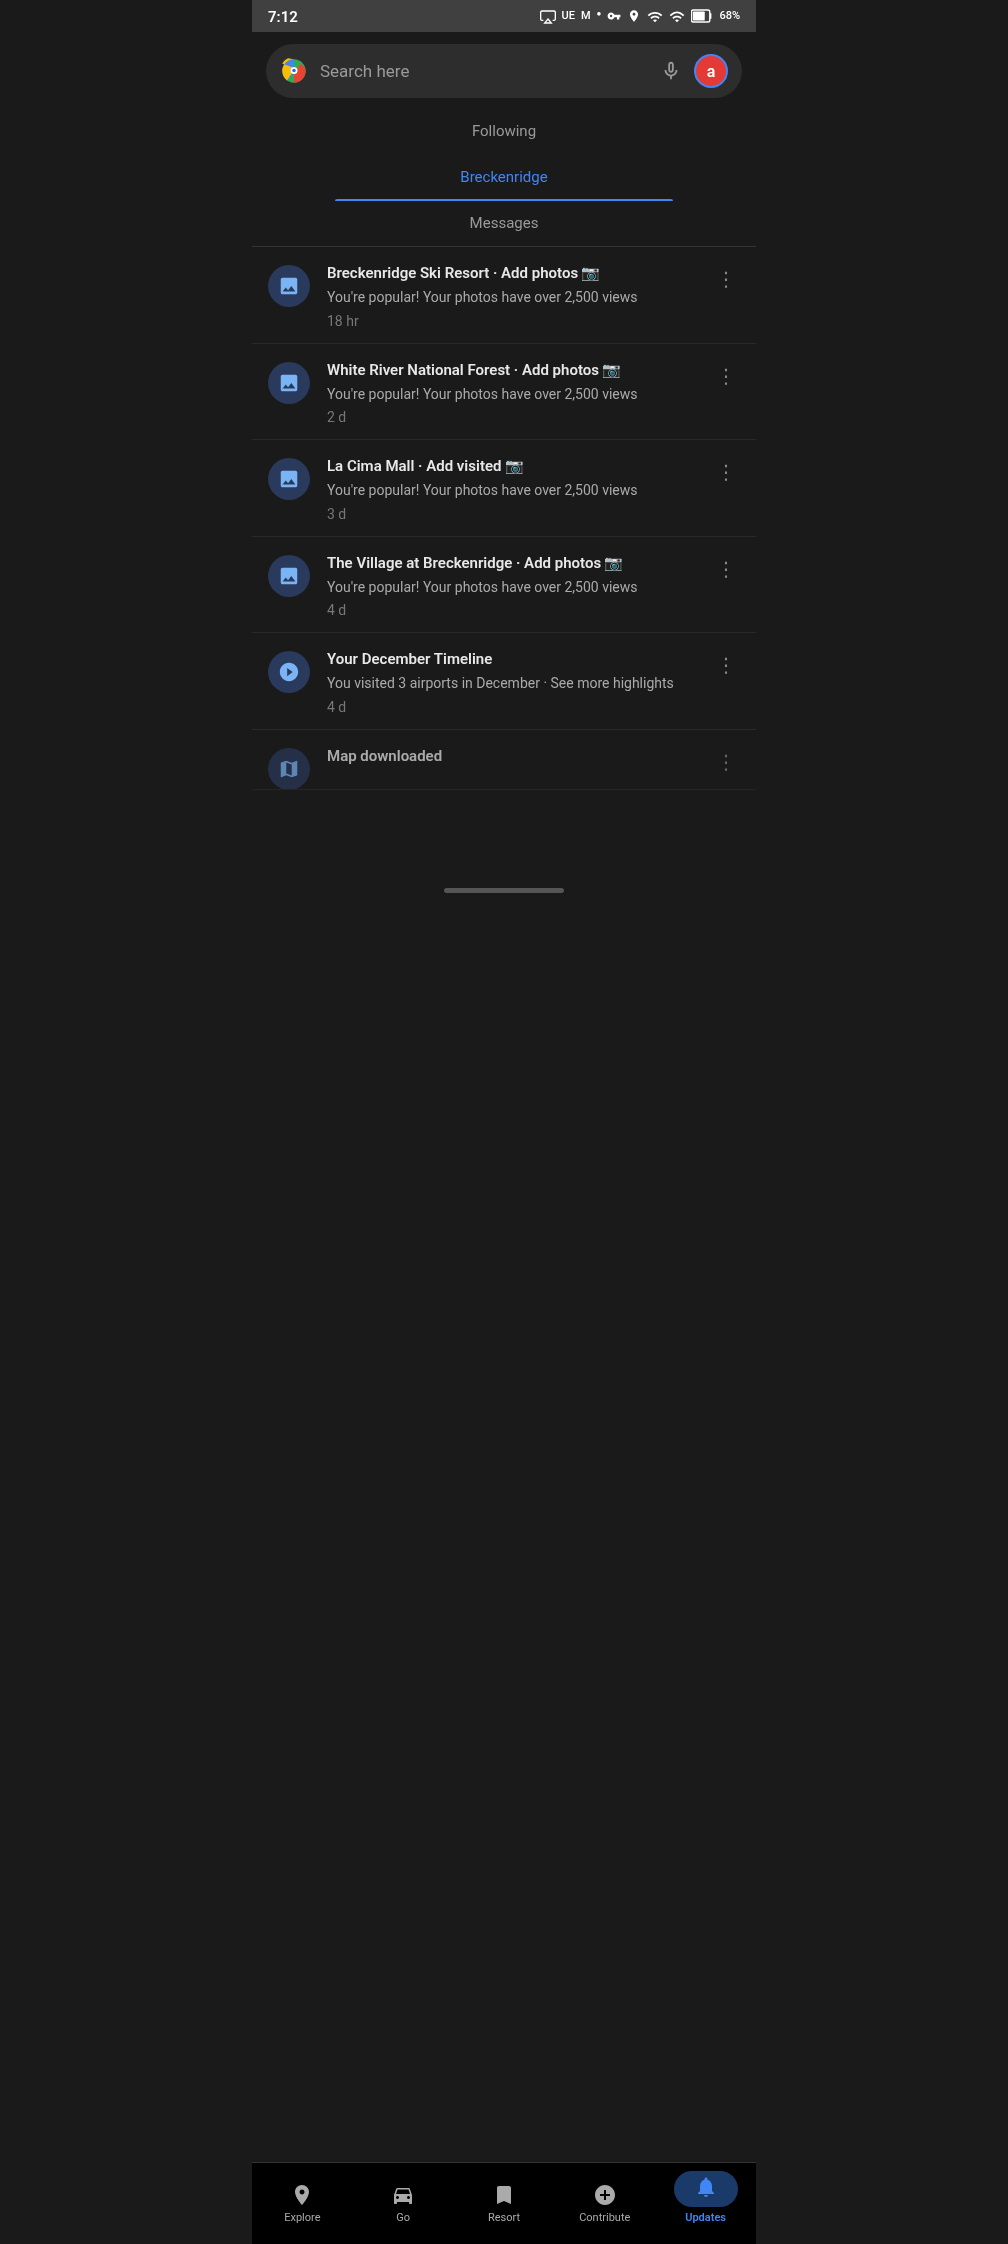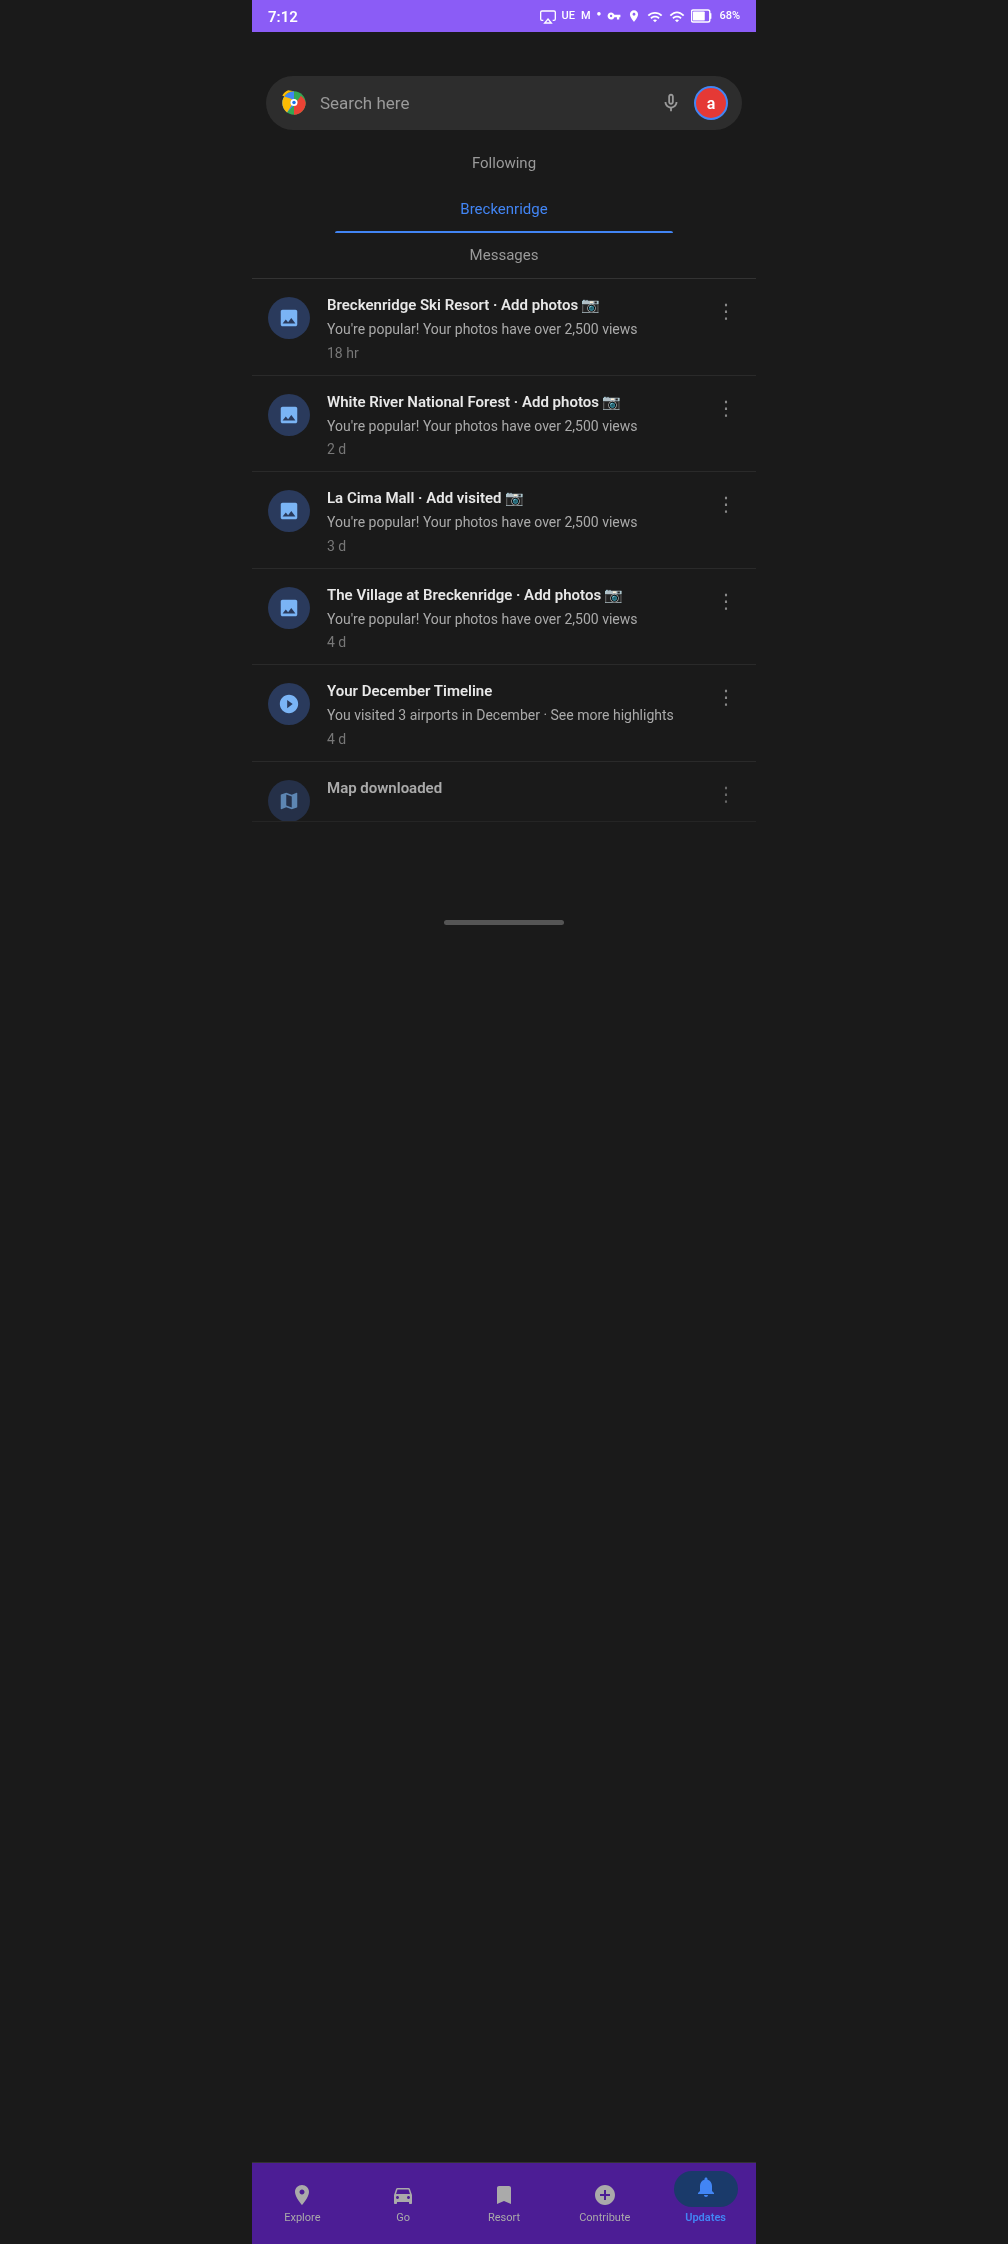--- a/index.html
+++ b/index.html
@@ -14,21 +14,21 @@
       margin: 0 auto;
       overflow-x: hidden;
     }
 
     
     .status-bar {
       display: flex;
       justify-content: space-between;
       align-items: center;
       padding: 8px 16px 6px;
-      background: #8b5cf6;
+      background: #404040;
     }
     .status-time {
       font-size: 15px;
       font-weight: 600;
       color: #fff;
     }
     .status-icons {
       display: flex;
       align-items: flex-start;
       gap: 6px;
@@ -49,21 +49,20 @@
     .search-container {
       padding: 12px 14px 10px;
     }
     .search-bar {
       background: #2d2d2d;
       border-radius: 28px;
       display: flex;
       align-items: center;
       padding: 10px 14px;
       gap: 12px;
-      margin-top: 32px;
     }
     .google-maps-icon {
       width: 28px;
       height: 28px;
       flex-shrink: 0;
     }
     .search-text {
       flex: 1;
       font-size: 17px;
       color: #9a9a9a;
@@ -184,21 +183,21 @@
       padding-bottom: 8px;
     }
 
     
     .bottom-nav {
       position: fixed;
       bottom: 0;
       left: 50%;
       transform: translateX(-50%);
       width: 504px;
-      background: #4c1d95;
+      background: #000000;
       display: flex;
       justify-content: space-around;
       align-items: flex-end;
       padding: 8px 0 20px;
       border-top: 1px solid #333;
     }
     .nav-item {
       display: flex;
       flex-direction: column;
       align-items: center;

